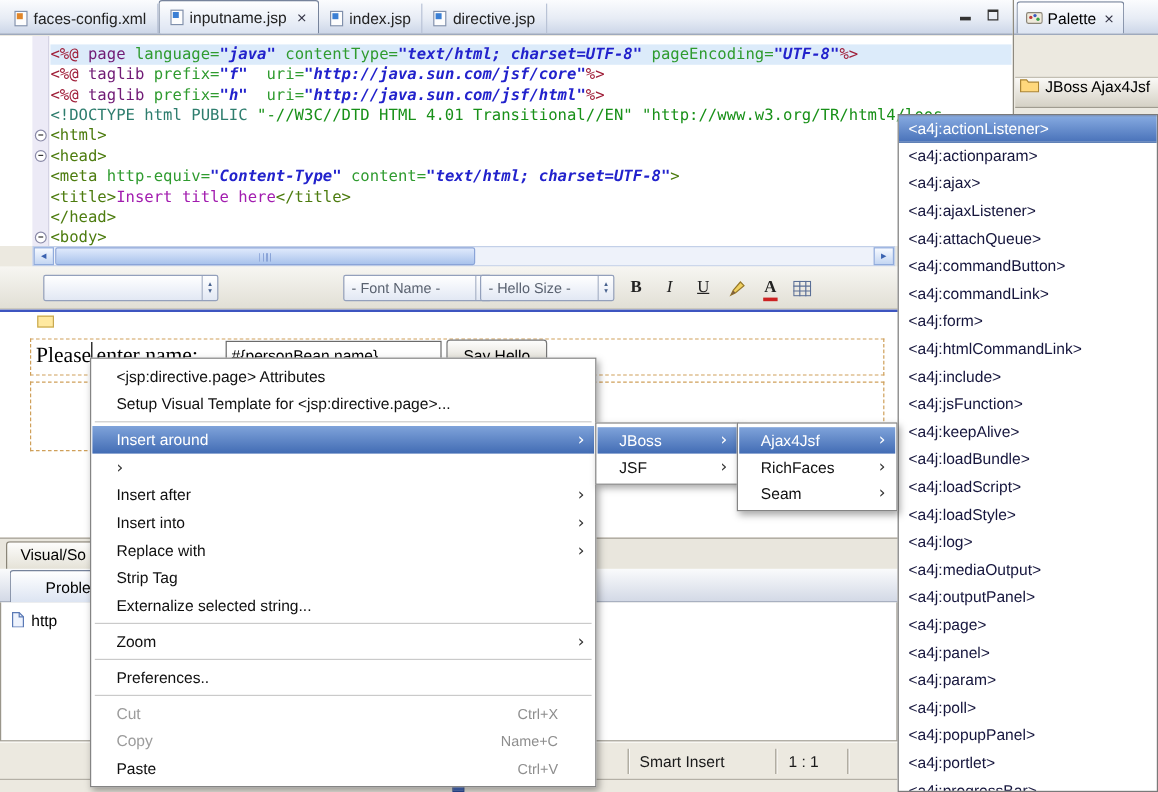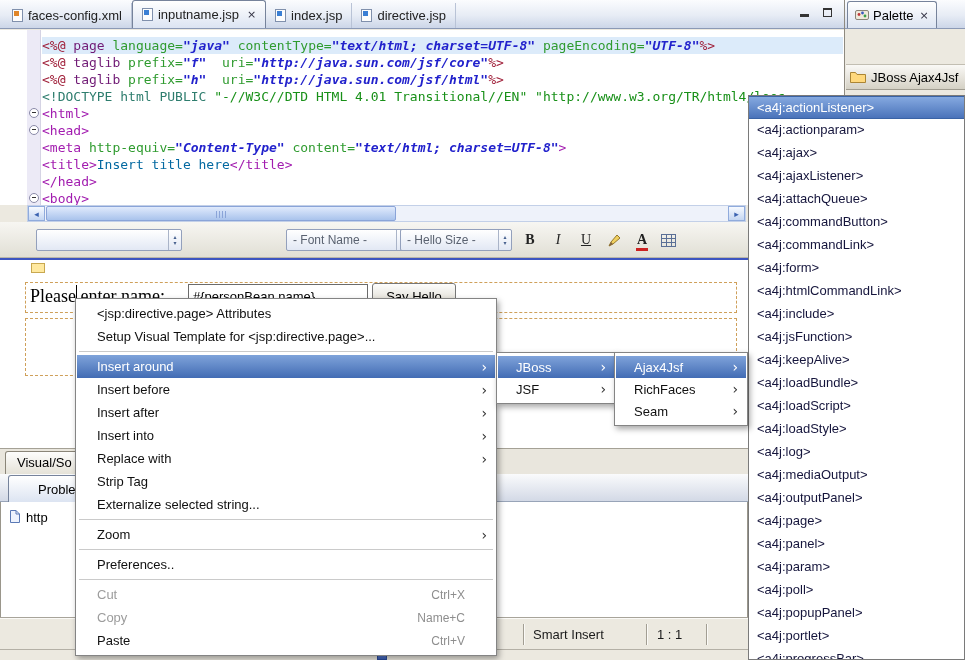--- a/index.html
+++ b/index.html
@@ -26,24 +26,24 @@
 .gutter{position:absolute;left:27px;top:0;width:14px;height:100%;background:#eceaf6;border-right:1px solid #d5d3e4}
 .fold-icon{position:absolute;left:2px;width:10px;height:10px;border:1px solid #8a8aa8;border-radius:50%;background:#fff}
 .fold-icon::after{content:"";position:absolute;left:2px;top:3px;width:4px;height:1px;background:#333}
 .code-lines{position:absolute;left:42px;top:7px;font-family:"DejaVu Sans Mono","Liberation Mono",monospace;font-size:13px;line-height:17px;white-space:pre}
 .code-line{height:17px;width:801px}
 .code-line.current{background:#dcebfa}
 .tk-dir{color:#a0203a}
 .tk-kw{color:#701a75}
 .tk-attr{color:#2f9b2f}
 .tk-val{color:#2222cc;font-style:italic;font-weight:bold}
-.tk-tag{color:#a21caf}
+.tk-tag{color:#4d7c0f}
 .tk-doc{color:#2e7d6e}
 .tk-str{color:#189018}
-.tk-txt{color:#0369a1}
+.tk-txt{color:#a21caf}
 
 
 .hscroll{position:absolute;left:27px;top:205px;width:719px;height:17px;background:#eef2fa;border:1px solid #c3d0e8}
 .hs-btn{position:absolute;top:0;width:17px;height:15px;background:linear-gradient(#f7faff,#c4d6f2);border:1px solid #90abdc;color:#3a62b0;font-family:"DejaVu Sans",sans-serif;font-size:9px;line-height:14px;text-align:center}
 .hs-left{left:0}
 .hs-right{right:0}
 .hs-thumb{position:absolute;left:18px;top:0;width:350px;height:15px;background:linear-gradient(#e0eafc,#a9c3ec);border:1px solid #8aa4d8;border-radius:2px}
 .hs-thumb::after{content:"";position:absolute;left:50%;top:4px;margin-left:-5px;width:10px;height:7px;background:repeating-linear-gradient(90deg,#8aa4d8 0 1px,transparent 1px 3px)}
 
 
@@ -87,21 +87,21 @@
 .st-sep{position:absolute;top:5px;height:21px;width:2px;border-left:1px solid #a29e93;border-right:1px solid #fbfaf7}
 .st-text{position:absolute;top:8px;color:#1a1a1a}
 .bottom-strip{position:absolute;left:0;top:649px;width:748px;height:11px;background:#ece9e0;border-top:1px solid #b4b0a6}
 .strip-icon{position:absolute;left:377px;top:2px;width:10px;height:8px;background:linear-gradient(#6f8fd8,#3a5fb8);border:1px solid #2a4a98}
 
 
 .palette-panel{position:absolute;left:844px;top:0;width:121px;height:660px;background:#ece9e0;border-left:1px solid #8e8a80}
 .pal-tabbar{height:29px;background:linear-gradient(#fbfcfe 0%,#e7ecf5 55%,#ccd6e8 100%);border-bottom:1px solid #8b99b5;display:flex;align-items:flex-end;padding-left:2px}
 .pal-tab{height:27px;background:linear-gradient(#ffffff,#dce4f2);border:1px solid #76839b;border-bottom:none;border-radius:3px 3px 0 0;display:flex;align-items:center;gap:4px;padding:0 7px;white-space:nowrap}
 .pal-close{font-family:"DejaVu Sans",sans-serif;font-size:11px;color:#334;margin-left:2px}
-.drawer{position:absolute;left:1px;top:64px;width:119px;height:26px;background:linear-gradient(#faf9f6,#d5d1c5);border-top:1px solid #c2beb2;border-bottom:1px solid #a09c90;display:flex;align-items:center;gap:5px;padding:0 4px;white-space:nowrap;overflow:hidden}
+.drawer{position:absolute;left:1px;top:64px;width:119px;height:26px;background:linear-gradient(#faf9f6,#d5d1c5);border-top:1px solid #c2beb2;border-bottom:1px solid #a09c90;display:flex;align-items:flex-start;gap:5px;padding:0 4px;white-space:nowrap;overflow:hidden}
 
 
 .flyout{position:absolute;left:748px;top:95px;width:217px;height:565px;background:#fff;border:1px solid #7a7a7a;z-index:40;overflow:hidden}
 .pal-item{height:23px;line-height:22px;padding-left:8px;color:#15153c;white-space:nowrap}
 .pal-item.selected{background:linear-gradient(#85a9e0,#4a73ba);border-top:1px solid #3a63a5;border-bottom:1px solid #3a63a5;color:#fff}
 
 
 .ctx{position:absolute;background:#fff;border:1px solid #848484;box-shadow:2px 3px 6px rgba(0,0,0,.35);padding:3px 1px;z-index:50}
 .ctx-main{left:75px;top:298px;width:422px}
 .ctx-sub1{left:496px;top:352px;width:120px;z-index:52}
@@ -312,21 +312,20 @@
       </div>
       <div class="menu-item">
         <span class="ml">Setup Visual Template for &lt;jsp:directive.page&gt;...</span>
       </div>
       <div class="menu-sep"></div>
       <div class="menu-item selected">
         <span class="ml">Insert around</span>
         <span class="arrow">›</span>
       </div>
       <div class="menu-item">
-        <span class="ml">Insert before</span>
         <span class="arrow">›</span>
       </div>
       <div class="menu-item">
         <span class="ml">Insert after</span>
         <span class="arrow">›</span>
       </div>
       <div class="menu-item">
         <span class="ml">Insert into</span>
         <span class="arrow">›</span>
       </div>

